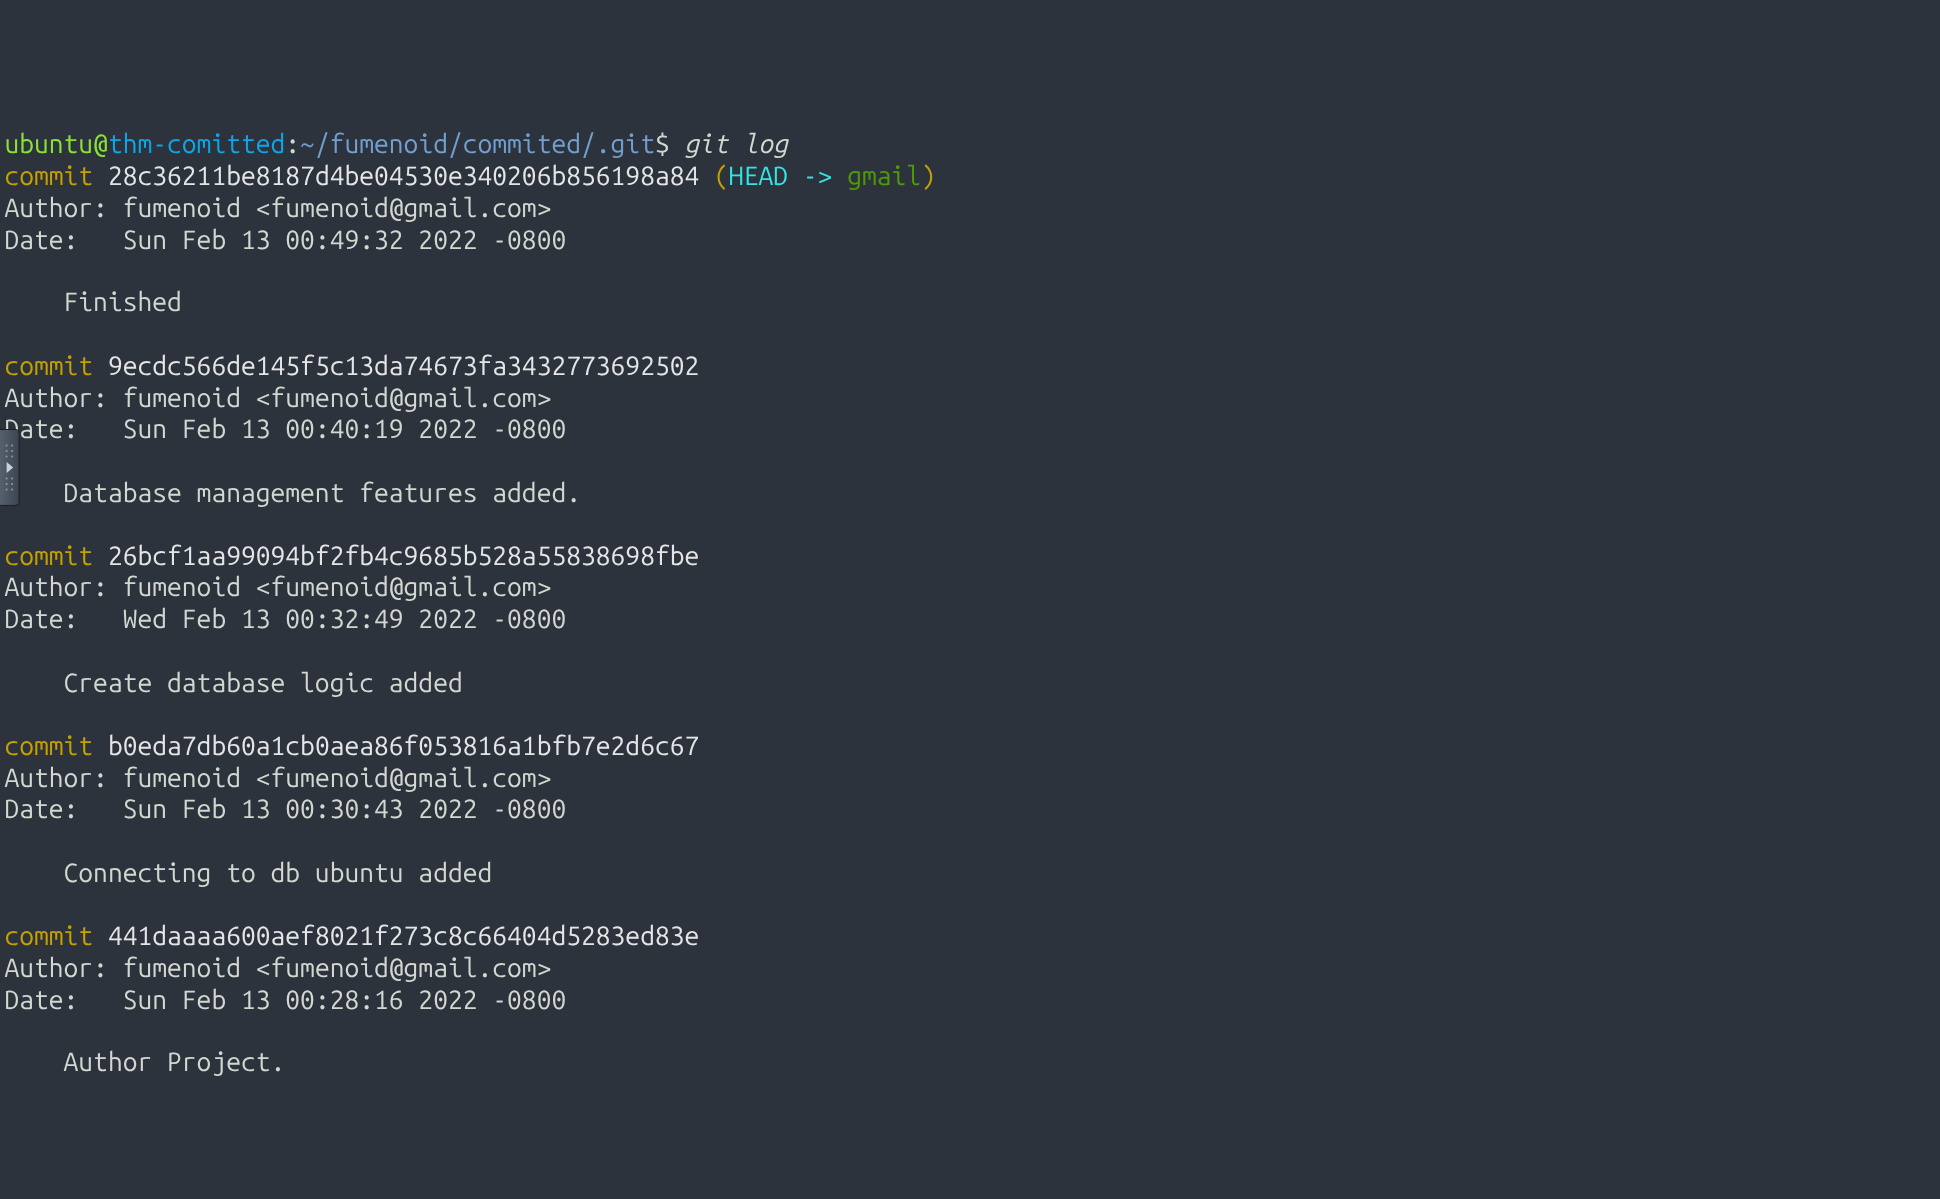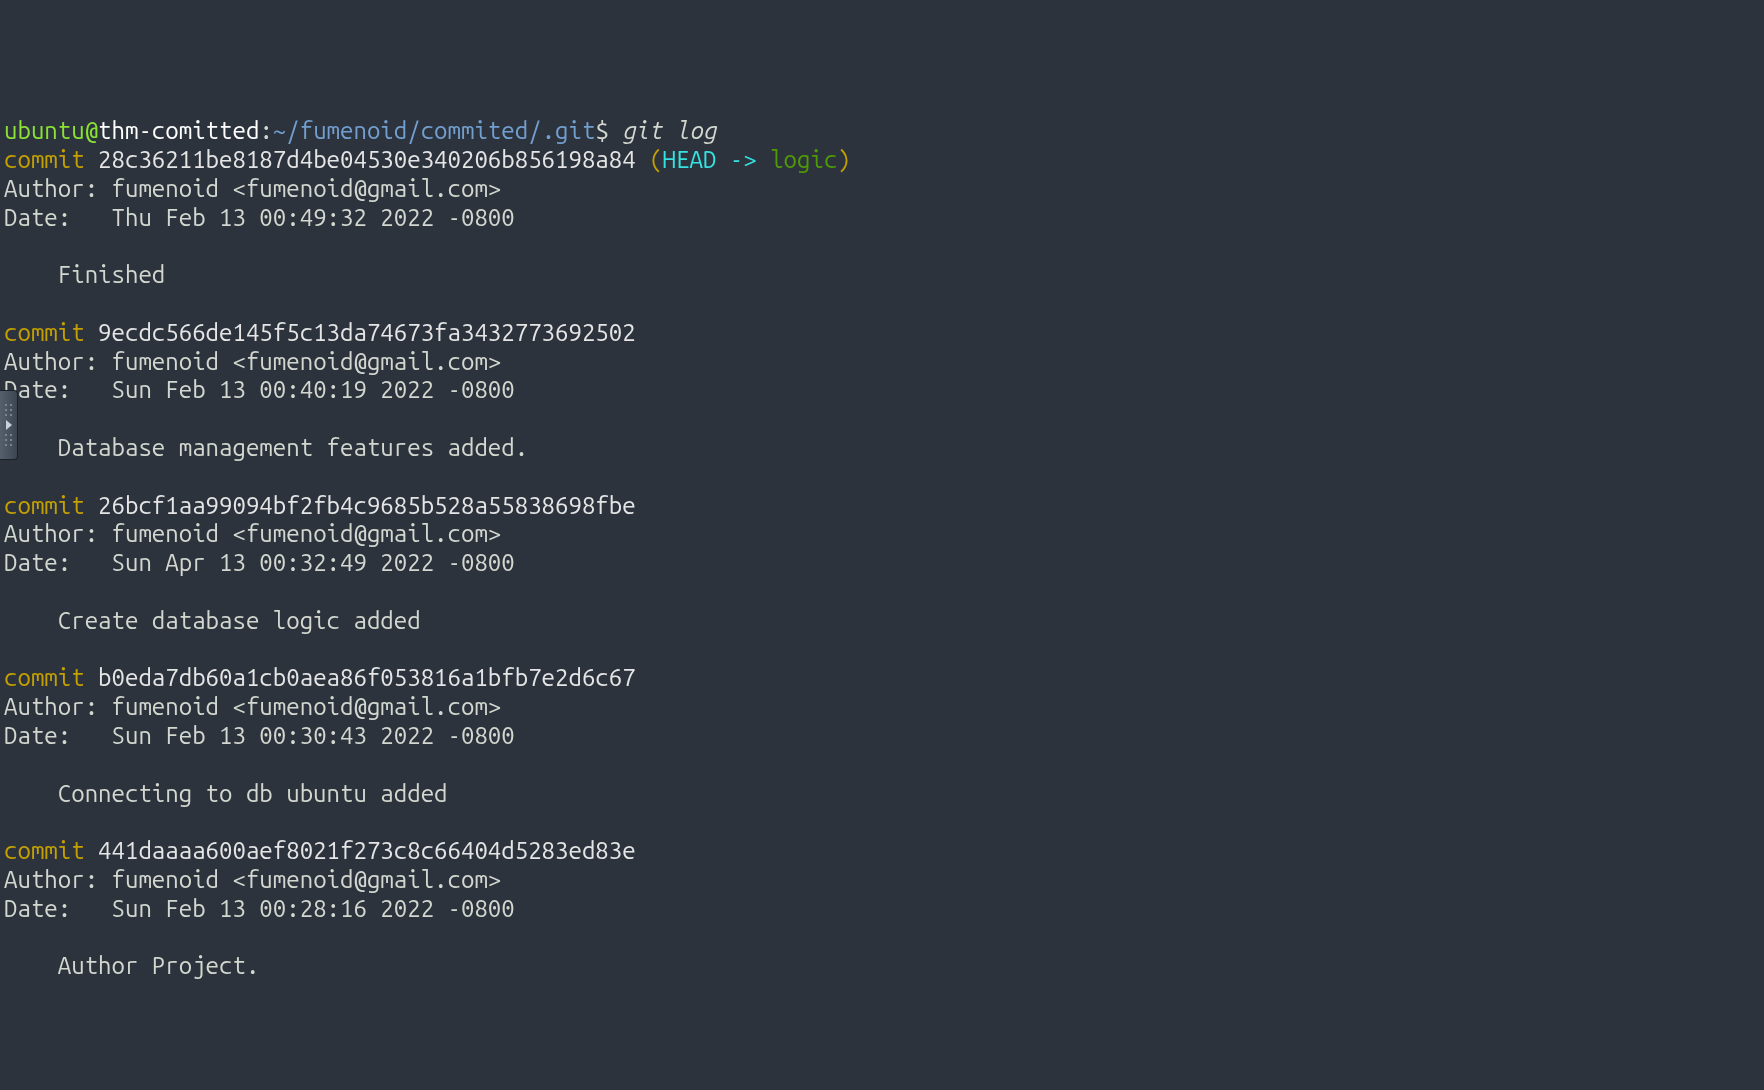--- a/index.html
+++ b/index.html
@@ -14,21 +14,21 @@
       line-height: 1.2;
       color: #d3d7cf;
       padding: 2px 4px;
       white-space: pre;
       overflow: hidden;
     }
     .terminal {
       width: 100%;
     }
     .prompt-user { color: #8ae234; margin-top: 36px; }
-    .prompt-host { color: #ffffff; margin-top: 20px; }
+    .prompt-host { color: #0ea5e9; margin-top: 20px; }
     .prompt-colon { color: #d3d7cf; }
     .prompt-path { color: #729fcf; }
     .prompt-dollar { color: #d3d7cf; }
     .command { color: #d3d7cf; font-style: italic; }
     .commit-word { color: #c4a000; margin-top: 40px; }
     .commit-hash { color: #e5e5e5; }
     .paren { color: #c4a000; }
     .head { color: #34e2e2; text-align: center; }
     .branch { color: #4e9a06; }
     .text { color: #d3d7cf; }
@@ -66,35 +66,35 @@
       border-bottom: 5px solid transparent;
       border-left: 6px solid #c8d0da;
     }
   </style>
 </head>
 <body>
 
 
 
 <div class="terminal"><span class="prompt-user">ubuntu</span><span class="prompt-user">@</span><span class="prompt-host">thm-comitted</span><span class="prompt-colon">:</span><span class="prompt-path">~/fumenoid/commited/.git</span><span class="prompt-dollar">$</span> <span class="command">git log</span>
-<span class="commit-word">commit </span><span class="commit-hash">28c36211be8187d4be04530e340206b856198a84</span><span class="paren"> (</span><span class="head">HEAD -&gt; </span><span class="branch">logic</span><span class="paren">)</span>
+<span class="commit-word">commit </span><span class="commit-hash">28c36211be8187d4be04530e340206b856198a84</span><span class="paren"> (</span><span class="head">HEAD -&gt; </span><span class="branch">gmail</span><span class="paren">)</span>
 <span class="text">Author: </span><span class="text">fumenoid &lt;fumenoid@gmail.com&gt;</span>
-<span class="text">Date:   </span><span class="text">Thu Feb 13 00:49:32 2022 -0800</span>
+<span class="text">Date:   </span><span class="text">Sun Feb 13 00:49:32 2022 -0800</span>
 
 <span class="text">    </span><span class="text">Finished</span>
 
 <span class="commit-word">commit </span><span class="commit-hash">9ecdc566de145f5c13da74673fa3432773692502</span>
 <span class="text">Author: </span><span class="text">fumenoid &lt;fumenoid@gmail.com&gt;</span>
 <span class="text">Date:   </span><span class="text">Sun Feb 13 00:40:19 2022 -0800</span>
 
 <span class="text">    </span><span class="text">Database management features added.</span>
 
 <span class="commit-word">commit </span><span class="commit-hash">26bcf1aa99094bf2fb4c9685b528a55838698fbe</span>
 <span class="text">Author: </span><span class="text">fumenoid &lt;fumenoid@gmail.com&gt;</span>
-<span class="text">Date:   </span><span class="text">Sun Apr 13 00:32:49 2022 -0800</span>
+<span class="text">Date:   </span><span class="text">Wed Feb 13 00:32:49 2022 -0800</span>
 
 <span class="text">    </span><span class="text">Create database logic added</span>
 
 <span class="commit-word">commit </span><span class="commit-hash">b0eda7db60a1cb0aea86f053816a1bfb7e2d6c67</span>
 <span class="text">Author: </span><span class="text">fumenoid &lt;fumenoid@gmail.com&gt;</span>
 <span class="text">Date:   </span><span class="text">Sun Feb 13 00:30:43 2022 -0800</span>
 
 <span class="text">    </span><span class="text">Connecting to db ubuntu added</span>
 
 <span class="commit-word">commit </span><span class="commit-hash">441daaaa600aef8021f273c8c66404d5283ed83e</span>

